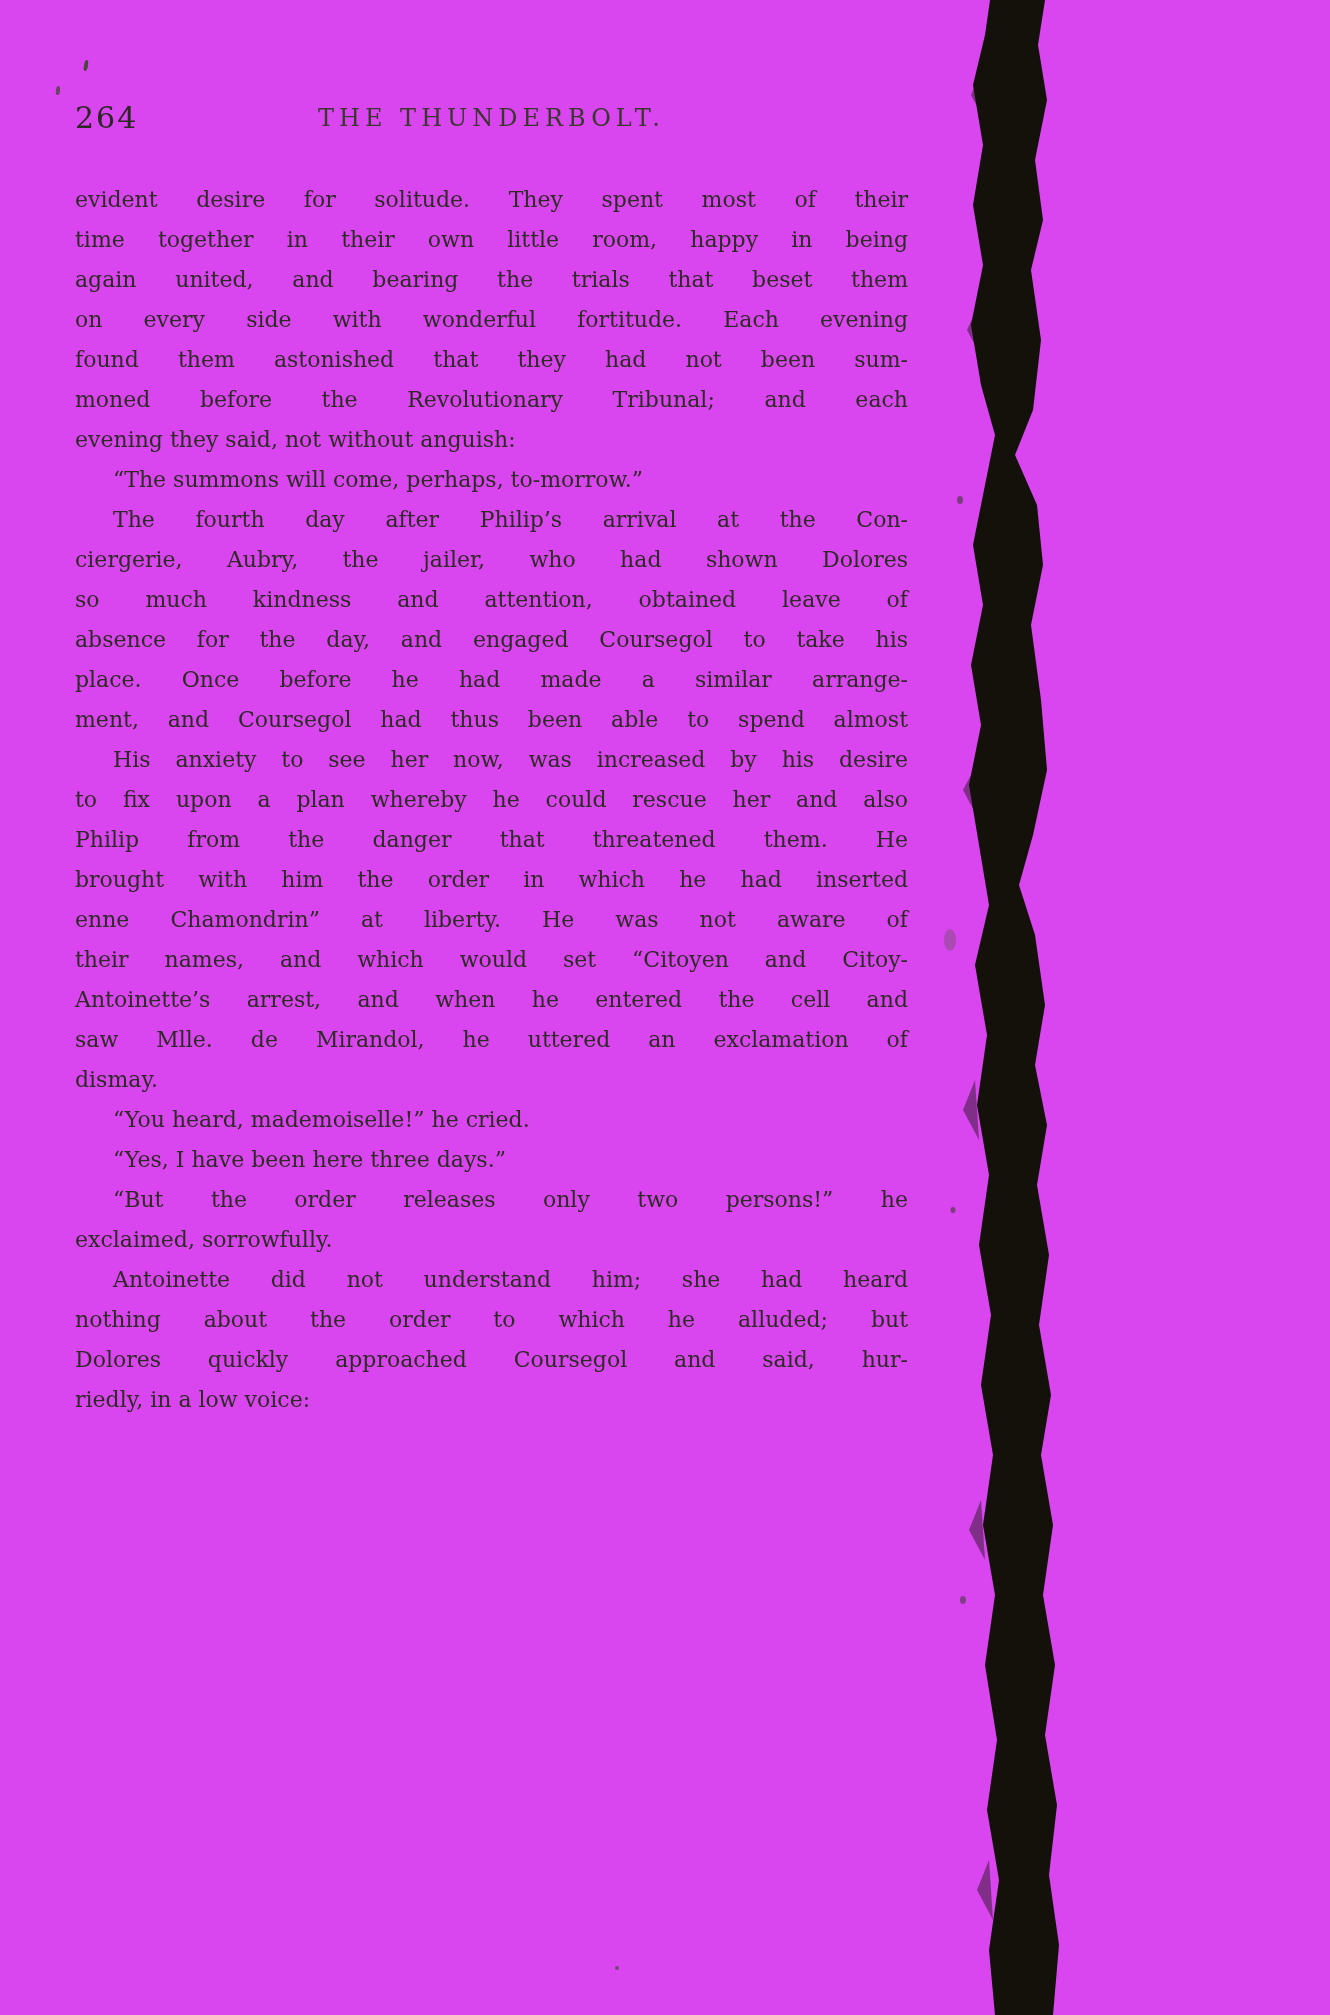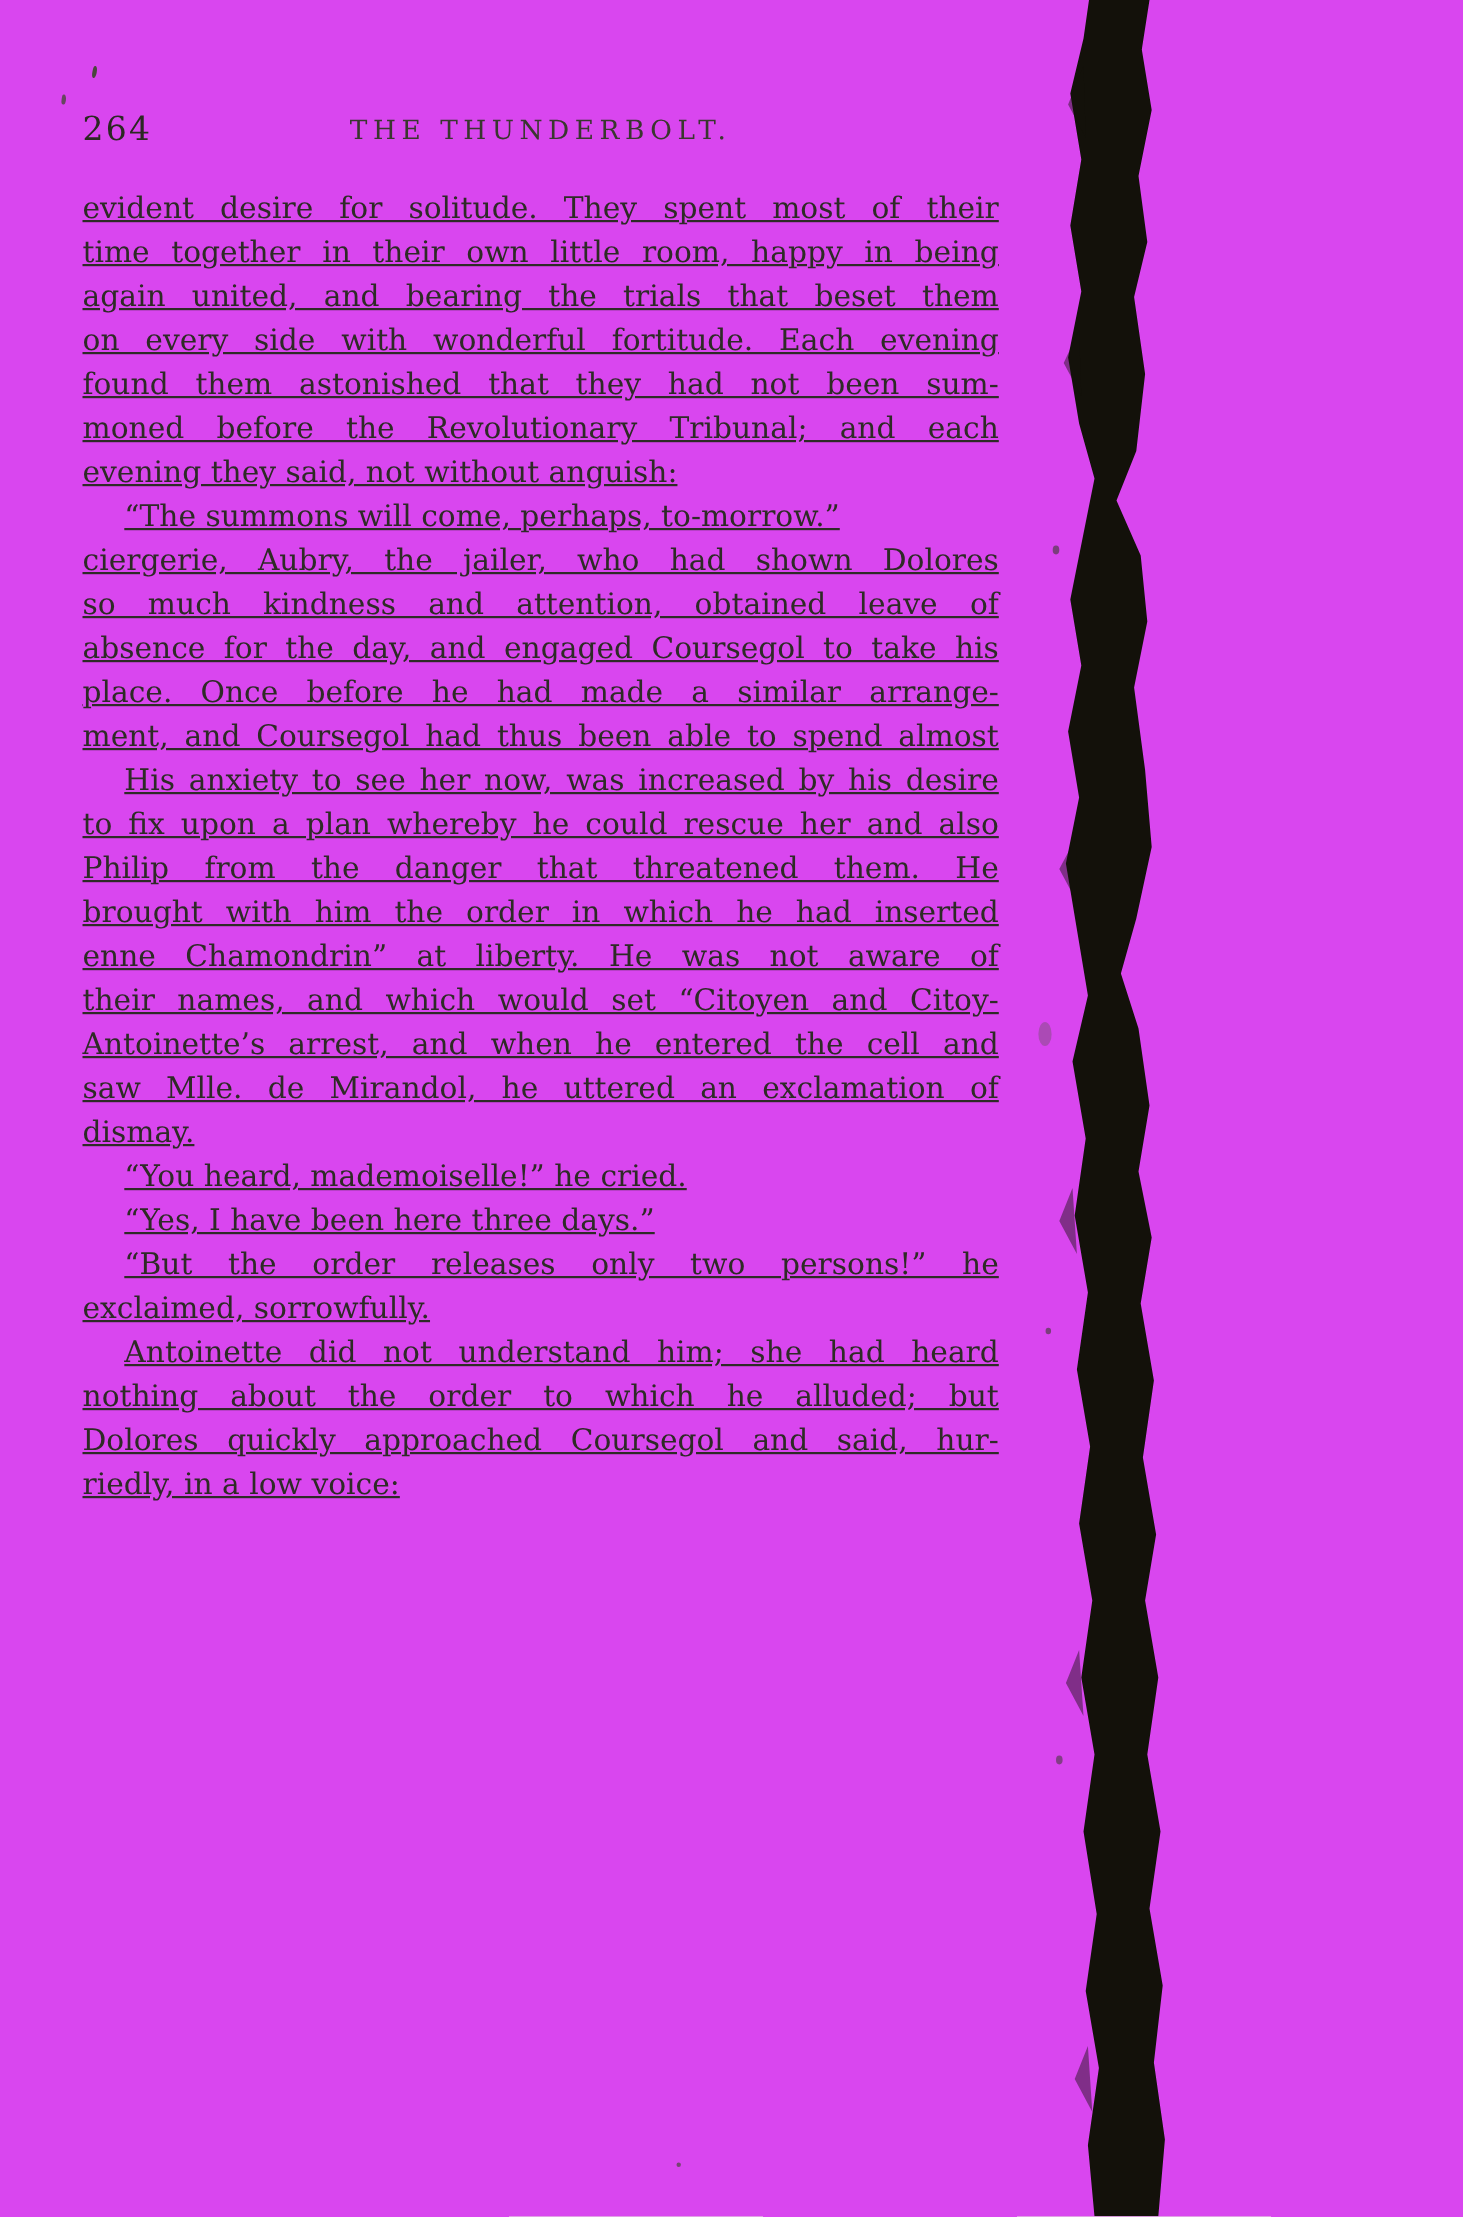--- a/index.html
+++ b/index.html
@@ -17,22 +17,22 @@
   .pagenum{
     position:absolute;left:0;top:0;
     font-size:30px;letter-spacing:2px;color:#2b2823;
   }
   .runhead{
     display:block;text-align:center;
     font-size:24px;letter-spacing:5px;color:#3a372f;
     padding-top:4px;
   }
   .body{
-    position:absolute;left:75px;top:170px;width:833px;
-    font-size:27px;line-height:40px;text-decoration:underline;
+    position:absolute;left:75px;top:180px;width:833px;
+    font-size:22px;line-height:40px;
   }
   .line{
     text-align:justify;
     text-align-last:justify;
     white-space:normal;
   }
   .line.indent{ text-indent:38px; }
   .line.last{ text-align:right; text-align-last:left; }
   .scanedge{
     position:absolute;left:935px;top:0;width:130px;height:2015px;
@@ -60,20 +60,21 @@
     <div class="line">evident desire for solitude.  They spent most of their</div>
     <div class="line">time together in their own little room, happy in being</div>
     <div class="line">again united, and bearing the trials that beset them</div>
     <div class="line">on every side with wonderful fortitude.  Each evening</div>
     <div class="line">found them astonished that they had not been sum-</div>
     <div class="line">moned before the Revolutionary Tribunal; and each</div>
     <div class="line last">evening they said, not without anguish:</div>
 
     <div class="line indent last">“The summons will come, perhaps, to-morrow.”</div>
 
+    <div class="line indent">The fourth day after Philip’s arrival at the Con-</div>
     <div class="line">ciergerie, Aubry, the jailer, who had shown Dolores</div>
     <div class="line">so much kindness and attention, obtained leave of</div>
     <div class="line">absence for the day, and engaged Coursegol to take his</div>
     <div class="line">place.  Once before he had made a similar arrange-</div>
     <div class="line">ment, and Coursegol had thus been able to spend almost</div>
 
     <div class="line indent">His anxiety to see her now, was increased by his desire</div>
     <div class="line">to fix upon a plan whereby he could rescue her and also</div>
     <div class="line">Philip from the danger that threatened them.  He</div>
     <div class="line">brought with him the order in which he had inserted</div>

